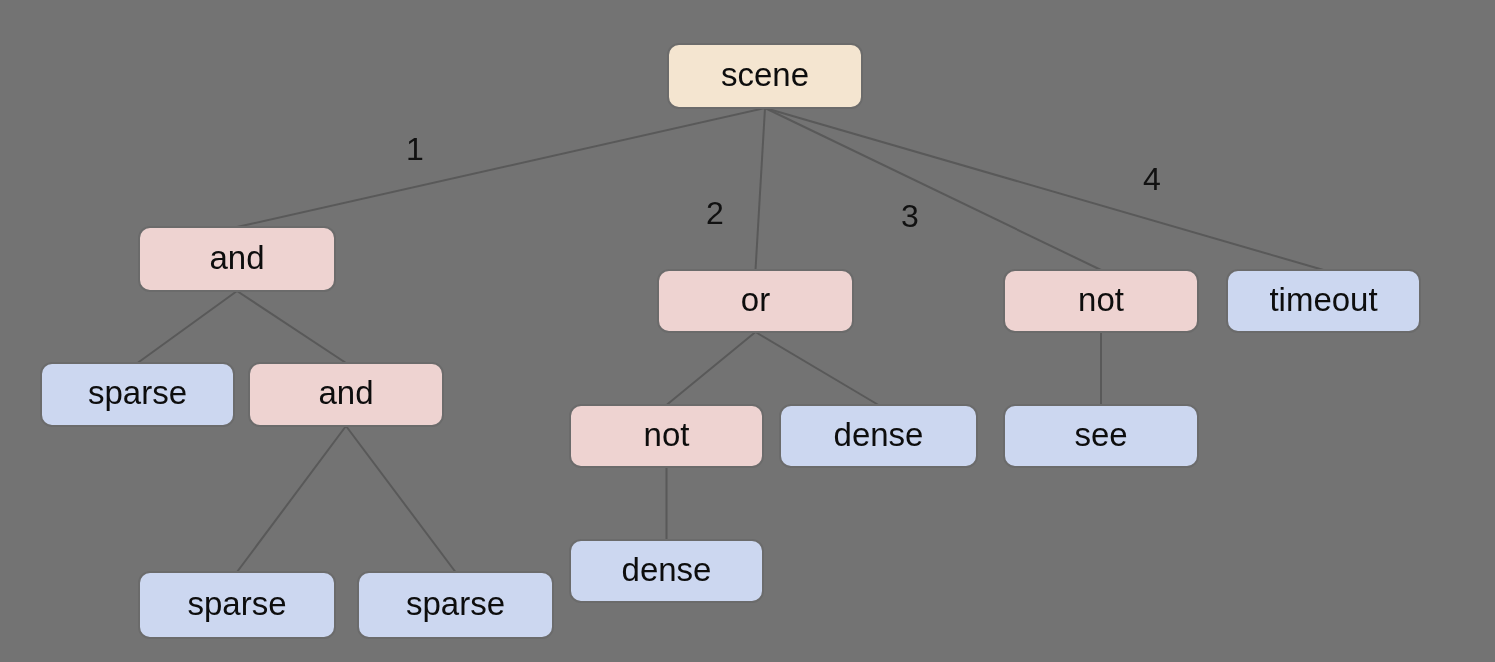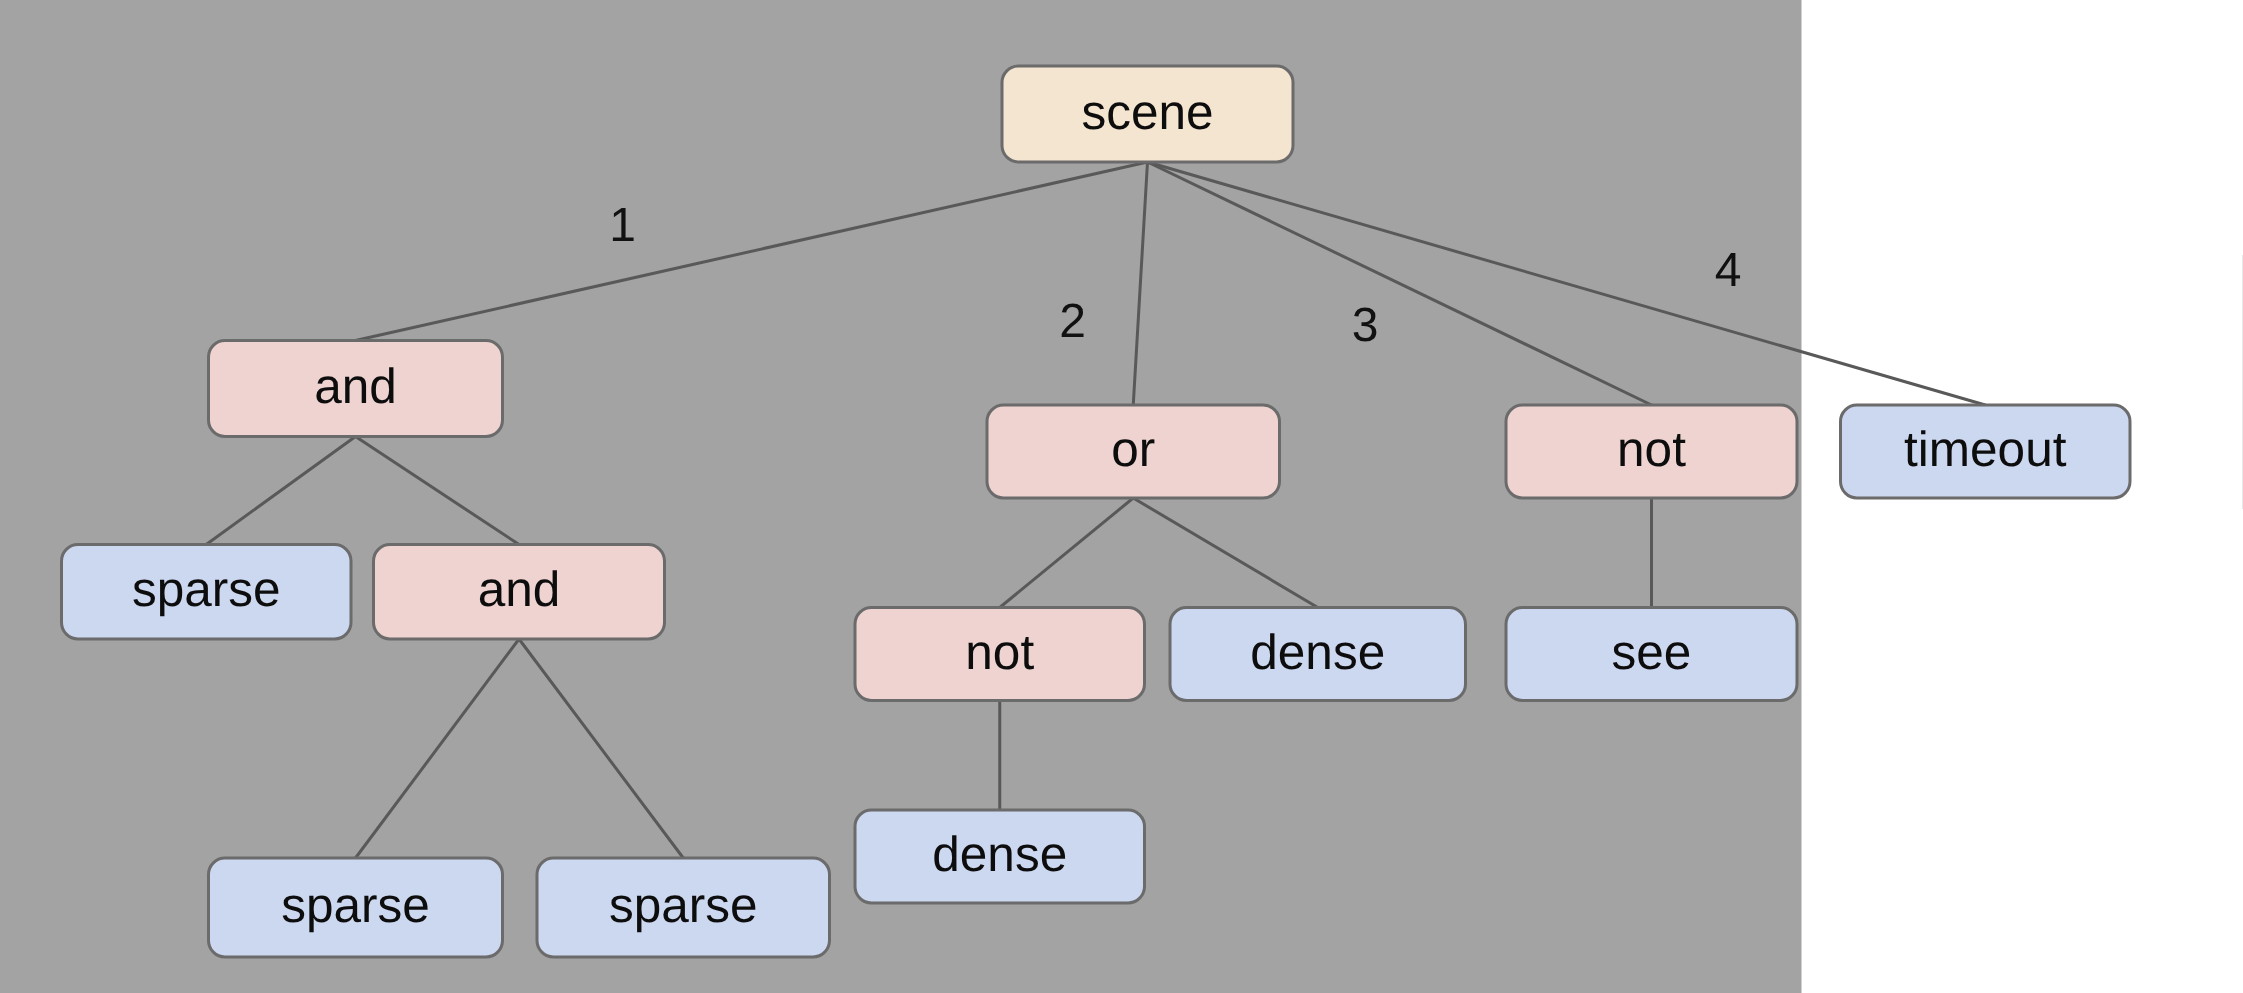--- a/index.html
+++ b/index.html
@@ -9,23 +9,23 @@
     background: #ffffff;
   }
   body {
     width: 1495px;
     height: 662px;
     overflow: hidden;
     font-family: "Liberation Sans", sans-serif;
   }
   #diagram-root {
     position: relative;
-    width: 1201px;
+    width: 1495px;
     height: 662px;
-    background: #a3a3a3;
+    background: #737373;
   }
   #tree-svg {
     position: absolute;
     top: 0;
     left: 0;
     width: 1495px;
     height: 662px;
     display: block;
   }
   .edge-line {

